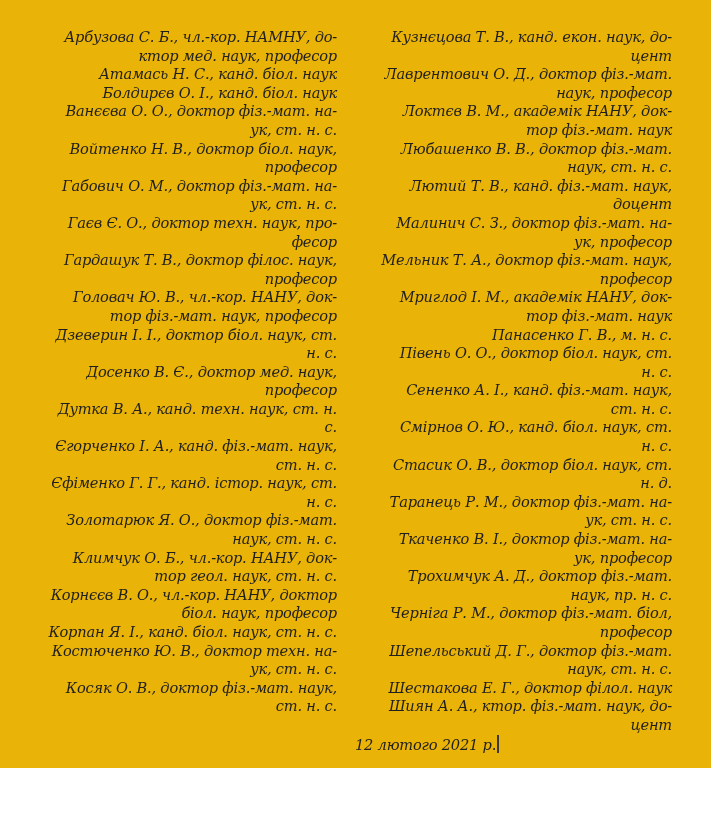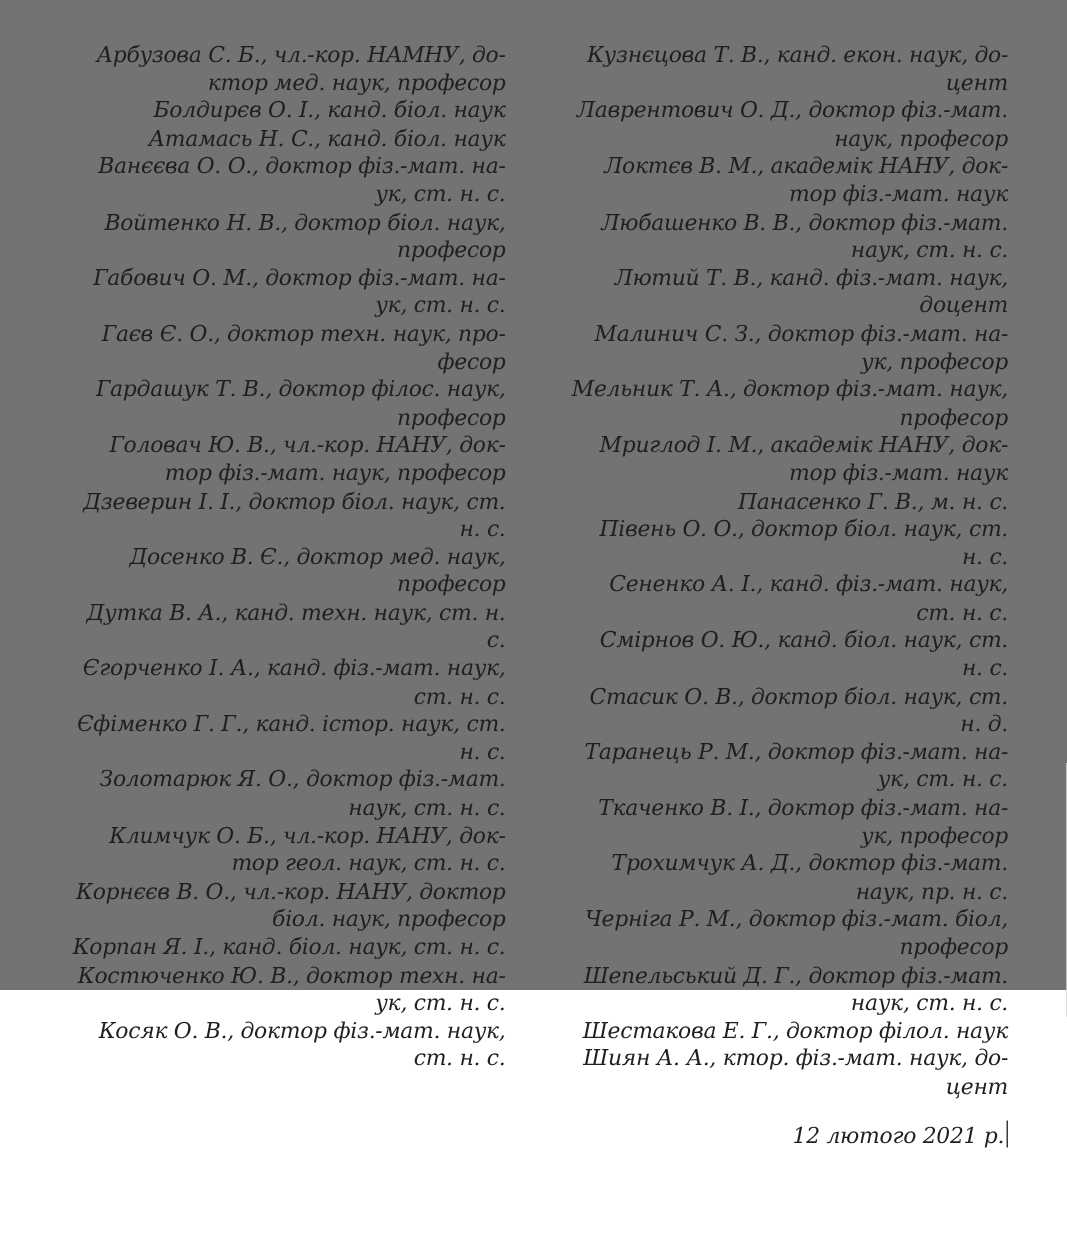--- a/index.html
+++ b/index.html
@@ -11,40 +11,39 @@
     width: 711px;
     height: 824px;
     overflow: hidden;
     font-family: "DejaVu Serif", "Liberation Serif", serif;
     font-style: italic;
     color: #1f1f1f;
   }
   .page {
     box-sizing: border-box;
     width: 711px;
-    height: 660px;
+    height: 768px;
     padding: 28px 39px 0 20px;
     display: flex;
     gap: 18px;
-    background: #737373;
+    background: #eab308;
   }
   .col {
     width: 317px;
     flex: 0 0 317px;
   }
   .entry {
     white-space: pre-line;
     text-align: right;
     font-size: 14.6px;
     line-height: 18.6px;
     letter-spacing: -0.2px;
   }
   .footer-line {
-    margin-top: 12px;
-    text-align: right;
+    text-align: left;
     font-size: 14.6px;
     line-height: 18.6px;
     letter-spacing: -0.2px;
     white-space: nowrap;
   }
   .caret {
     display: inline-block;
     width: 1.5px;
     height: 18px;
     background: #3a3a3a;
@@ -52,22 +51,22 @@
     margin-left: 1px;
   }
 </style>
 </head>
 <body>
 
 <div class="page">
   <div class="col">
       <div class="entry">Арбузова С. Б., чл.-кор. НАМНУ, до-
 ктор мед. наук, професор</div>
+      <div class="entry">Атамась Н. С., канд. біол. наук</div>
       <div class="entry">Болдирєв О. І., канд. біол. наук</div>
-      <div class="entry">Атамась Н. С., канд. біол. наук</div>
       <div class="entry">Ванєєва О. О., доктор фіз.-мат. на-
 ук, ст. н. с.</div>
       <div class="entry">Войтенко Н. В., доктор біол. наук,
 професор</div>
       <div class="entry">Габович О. М., доктор фіз.-мат. на-
 ук, ст. н. с.</div>
       <div class="entry">Гаєв Є. О., доктор техн. наук, про-
 фесор</div>
       <div class="entry">Гардашук Т. В., доктор філос. наук,
 професор</div>

